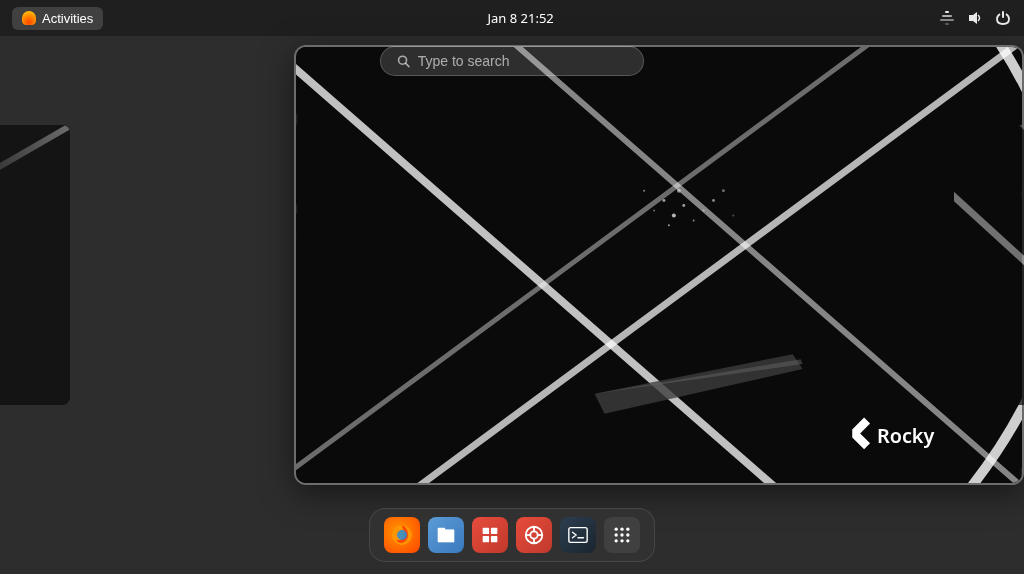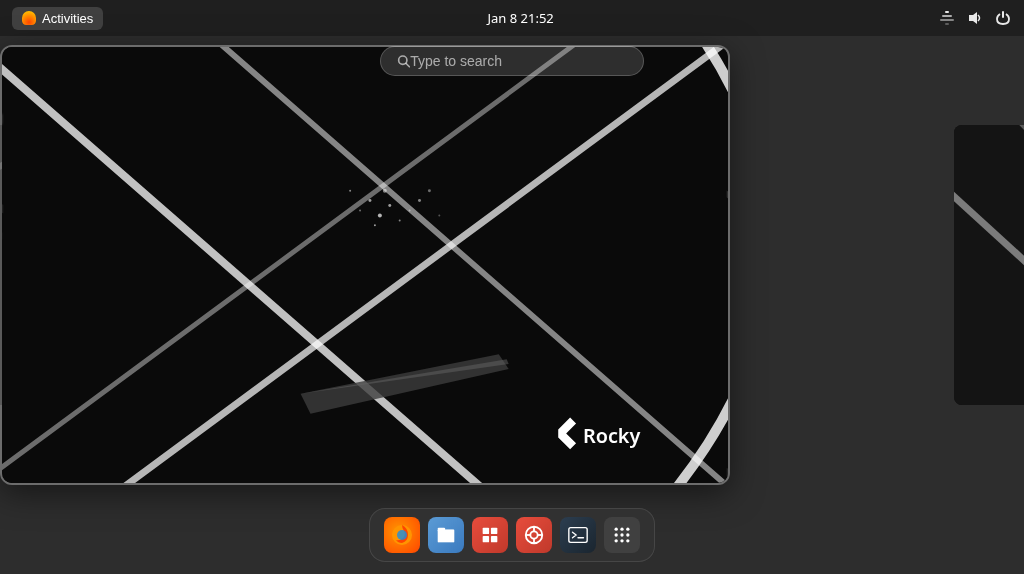--- a/index.html
+++ b/index.html
@@ -83,20 +83,21 @@
       z-index: 10;
     }
 
     #search-bar {
       background: rgba(255,255,255,0.15);
       border: 1px solid rgba(255,255,255,0.2);
       border-radius: 20px;
       padding: 6px 16px;
       display: flex;
       align-items: center;
+      gap: 8px;
       width: 264px;
     }
 
     #search-input {
       background: transparent;
       border: none;
       outline: none;
       color: rgba(255,255,255,0.7);
       font-size: 14px;
       width: 100%;
@@ -108,21 +109,21 @@
 
     
     #workspace-area {
       position: absolute;
       top: 36px;
       left: 0;
       right: 0;
       bottom: 80px;
       display: flex;
       align-items: center;
-      justify-content: flex-start;
+      justify-content: flex-end;
       gap: 16px;
     }
 
     
     #workspace-left {
       position: absolute;
       left: 0;
       top: 50%;
       transform: translateY(-50%);
       width: 70px;

